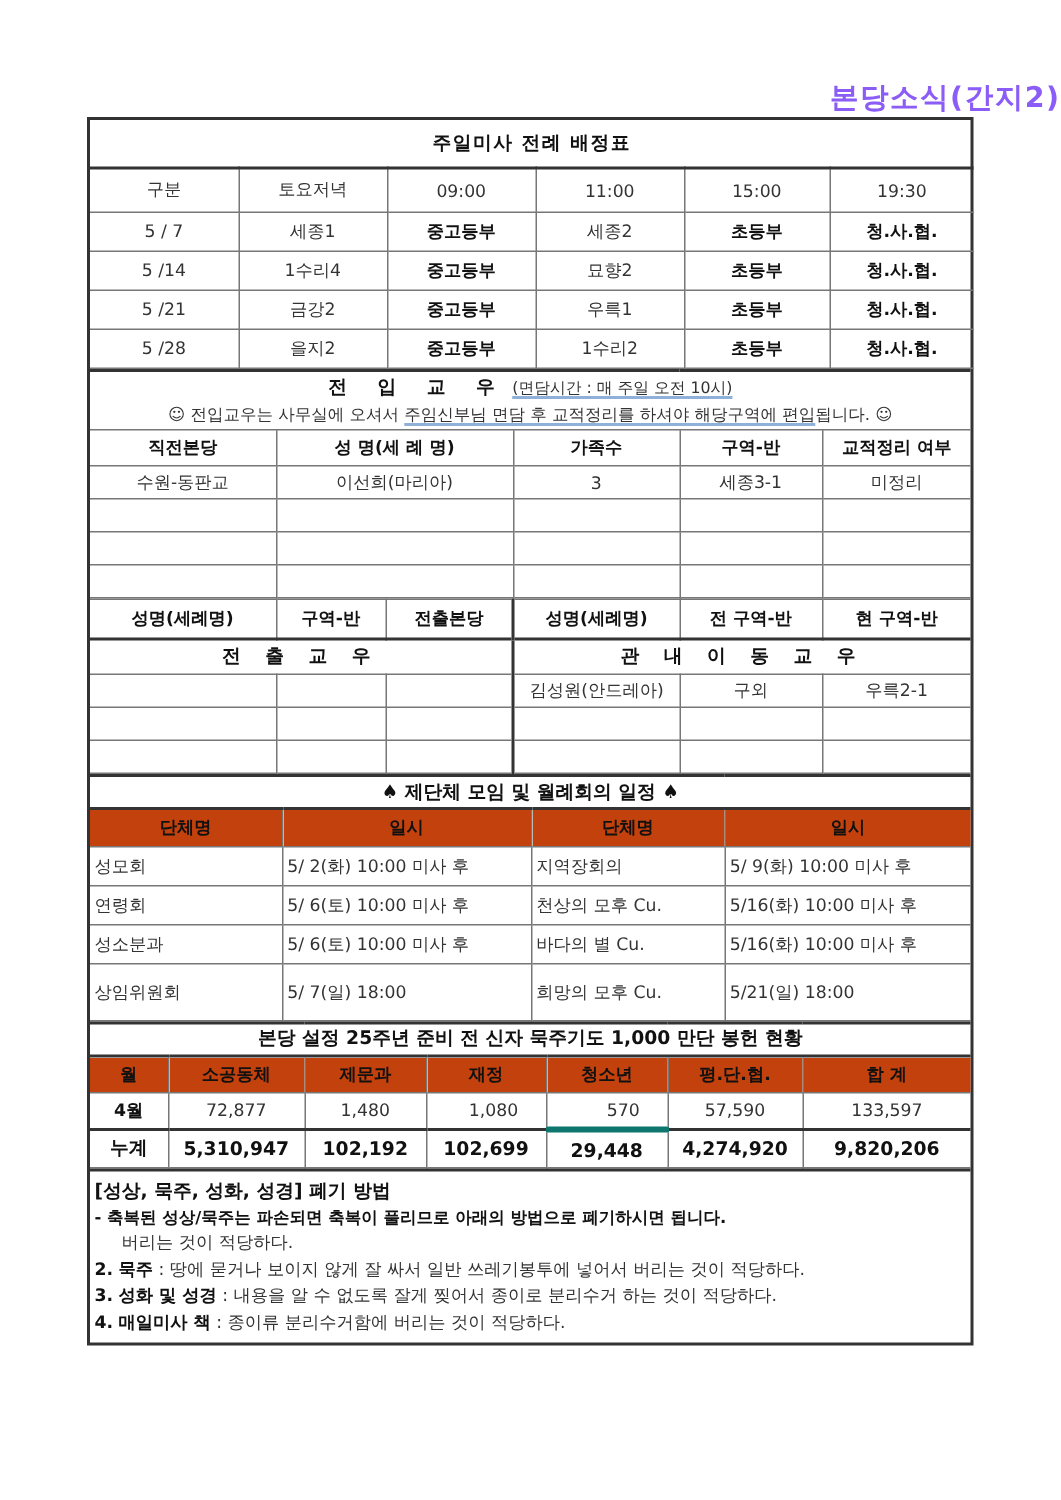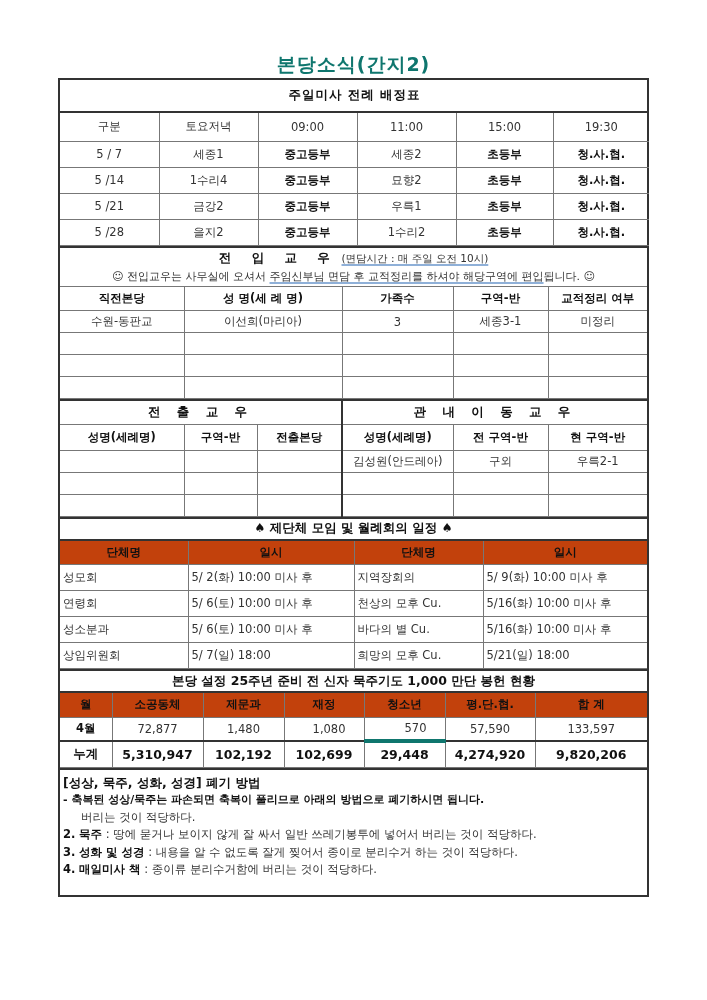--- a/index.html
+++ b/index.html
@@ -1,20 +1,20 @@
 <!DOCTYPE html>
 <html><head>
 <meta charset="utf-8">
 <style>
   * { box-sizing: border-box; margin: 0; padding: 0; }
   html, body { width: 707px; height: 1000px; background: #ffffff; }
   body { font-family: "DejaVu Sans", sans-serif; color: #222; position: relative; }
   .title {
-    position: absolute; left: 0; top: 52px; width: 707px; text-align: center;
-    font-size: 19px; font-weight: bold; color: #0f766e; letter-spacing: 1px;
+    position: absolute; left: 0; top: 52px; width: 707px; text-align: right;
+    font-size: 19px; font-weight: bold; color: #8b5cf6; letter-spacing: 1px;
   }
   .frame {
     position: absolute; left: 58px; top: 78px; width: 591px; height: 819px;
     border: 2px solid #333;
   }
   table { border-collapse: collapse; width: 100%; table-layout: fixed; }
   td, th { border: 1px solid #777; font-size: 11.5px; font-weight: normal; text-align: center; padding: 0 2px; white-space: nowrap; overflow: hidden; color: #333; }
   .sec-title { font-weight: bold; font-size: 12.5px; color: #111; letter-spacing: 1px; }
   .b { font-weight: bold; color: #111; }
   .thick-bottom { border-bottom: 2px solid #333; }
@@ -156,32 +156,32 @@
   <table>
     <colgroup>
         <col style="width:124px">
         <col style="width:73px">
         <col style="width:85px">
         <col style="width:111px">
         <col style="width:95px">
         <col style="width:99px">
       </colgroup>
     <tbody>
-        <tr style="height:24px">
-      <td colspan="3" class="sec-title thick-top" style="border-left:none;letter-spacing:6px">전 출 교 우</td>
-      <td colspan="3" class="sec-title thick-top splitv" style="border-right:none;letter-spacing:6px">관 내 이 동 교 우</td>
-    </tr>
-    <tr style="height:26px">
+        <tr style="height:26px">
       <td class="b" style="border-left:none">성명(세례명)</td>
       <td class="b">구역-반</td>
       <td class="b">전출본당</td>
       <td class="b splitv">성명(세례명)</td>
       <td class="b">전 구역-반</td>
       <td class="b" style="border-right:none">현 구역-반</td>
     </tr>
+    <tr style="height:24px">
+      <td colspan="3" class="sec-title thick-top" style="border-left:none;letter-spacing:6px">전 출 교 우</td>
+      <td colspan="3" class="sec-title thick-top splitv" style="border-right:none;letter-spacing:6px">관 내 이 동 교 우</td>
+    </tr>
     <tr style="height:22px">
       <td style="border-left:none"></td>
       <td></td>
       <td></td>
       <td class="splitv">김성원(안드레아)</td>
       <td>구외</td>
       <td style="border-right:none">우륵2-1</td>
     </tr>
     <tr style="height:22px">
           <td style="border-left:none"></td>
@@ -230,21 +230,21 @@
       <td class="left">5/ 6(토) 10:00 미사 후</td>
       <td class="left">천상의 모후 Cu.</td>
       <td class="left" style="border-right:none">5/16(화) 10:00 미사 후</td>
     </tr>
     <tr style="height:26px">
       <td class="left" style="border-left:none">성소분과</td>
       <td class="left">5/ 6(토) 10:00 미사 후</td>
       <td class="left">바다의 별 Cu.</td>
       <td class="left" style="border-right:none">5/16(화) 10:00 미사 후</td>
     </tr>
-    <tr style="height:26px">
+    <tr style="height:38px">
       <td class="left" style="border-left:none">상임위원회</td>
       <td class="left">5/ 7(일) 18:00</td>
       <td class="left">희망의 모후 Cu.</td>
       <td class="left" style="border-right:none">5/21(일) 18:00</td>
     </tr>
   </tbody>
     </table>
 
   <table>
     <colgroup>

